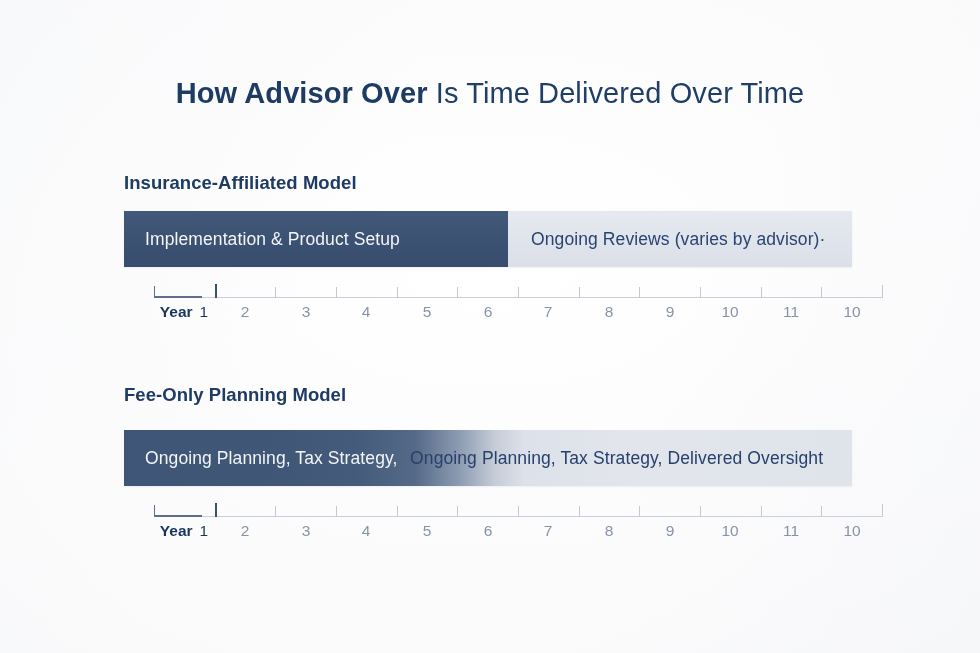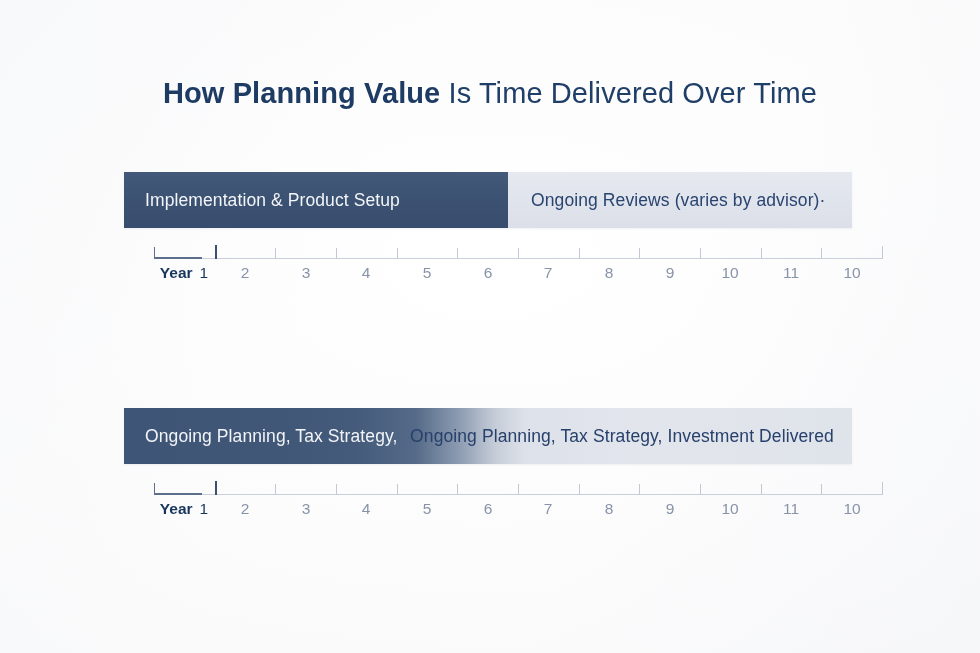--- a/index.html
+++ b/index.html
@@ -212,25 +212,26 @@
   }
 </style>
 </head>
 <body>
 
 <div id="canvas">
 
   <div id="grain"></div>
 
   <div class="chart-title">
-    <span class="t-strong">How Planning Value</span><span class="t-light"> Is Time Delivered Over Time</span>
+    <span class="t-strong">How Advisor Over</span><span class="t-light"> Is Time Delivered Over Time</span>
   </div>
 
   <div class="section" id="section-insurance">
 
+    <div class="section-heading">Insurance-Affiliated Model</div>
 
     <div class="bar-track" id="bar-insurance">
       <div class="bar-seg seg-dark">
         <span class="seg-label">Implementation &amp; Product Setup</span>
       </div>
       <div class="bar-seg seg-light">
         <span class="seg-label">Ongoing Reviews (varies by advisor)·</span>
       </div>
     </div>
 
@@ -260,27 +261,28 @@
         <div class="tick-label" style="left: 455px;">8</div>
         <div class="tick-label" style="left: 516px;">9</div>
         <div class="tick-label" style="left: 576px;">10</div>
         <div class="tick-label" style="left: 637px;">11</div>
         <div class="tick-label" style="left: 698px;">10</div>
       </div>
   </div>
 
   <div class="section" id="section-feeonly">
 
+    <div class="section-heading">Fee-Only Planning Model</div>
 
     <div class="bar-track" id="bar-feeonly">
       <div class="bar-seg seg-a">
         <span class="seg-label">Ongoing Planning, Tax Strategy,</span>
       </div>
       <div class="bar-seg seg-b">
-        <span class="seg-label">Ongoing Planning, Tax Strategy, Investment  Delivered</span>
+        <span class="seg-label">Ongoing Planning, Tax Strategy, Delivered  Oversight</span>
       </div>
     </div>
 
     <div class="axis" id="axis-feeonly">
       <div class="axis-line"></div>
       <div class="axis-line-first"></div>
     <div class="tick tick-origin" style="left: 0px;"></div>
         <div class="tick tick-strong" style="left: 61px;"></div>
         <div class="tick" style="left: 121px;"></div>
         <div class="tick" style="left: 182px;"></div>

